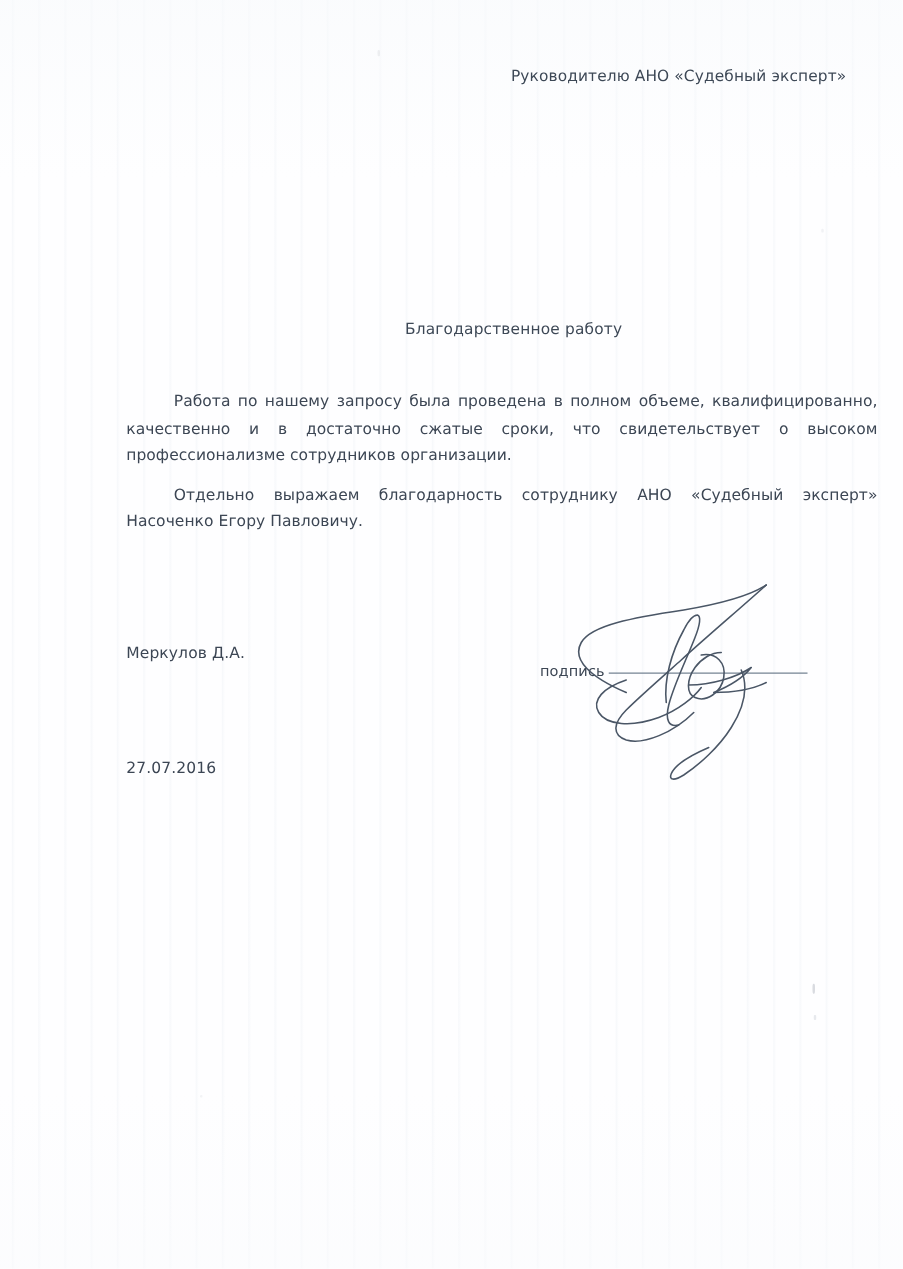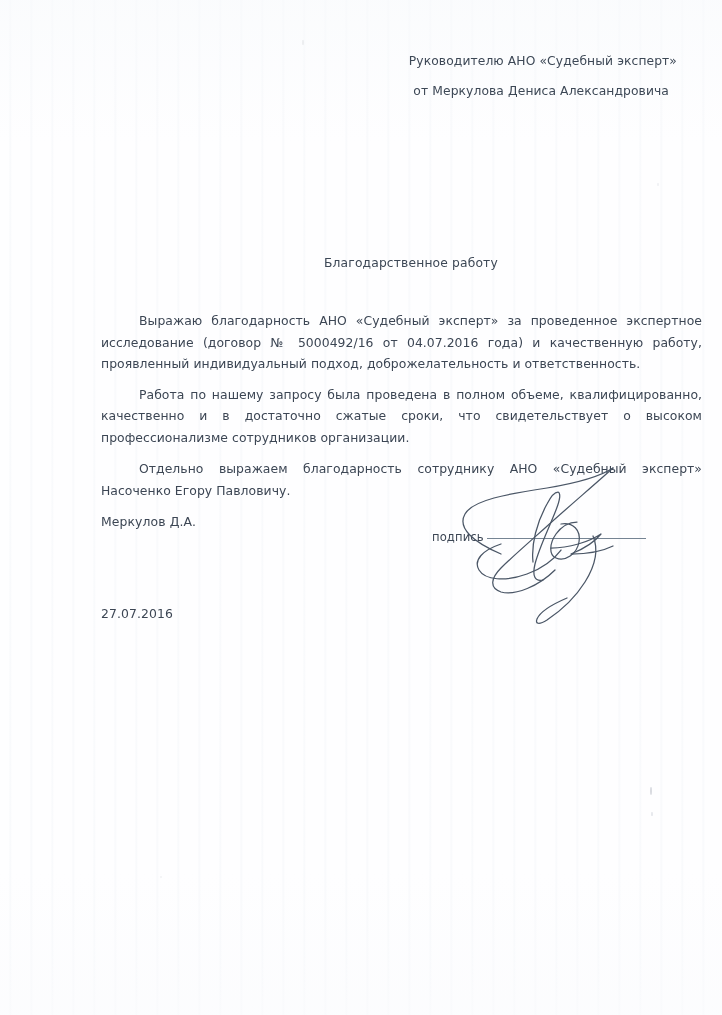--- a/index.html
+++ b/index.html
@@ -171,27 +171,25 @@
   <div class="speck s1"></div>
   <div class="speck s2"></div>
   <div class="speck s3"></div>
   <div class="speck s4"></div>
   <div class="speck s5"></div>
 
   <div class="content">
 
     <div class="addressee">
       <span class="addressee-line first">Руководителю АНО «Судебный эксперт»</span>
-      <span class="addressee-line second">от Меркулова Дениса Александровича</span>
     </div>
 
     <div class="doc-title">Благодарственное работу</div>
 
     <div class="body-block">
-      <p class="para p1">Выражаю благодарность АНО «Судебный эксперт» за проведенное экспертное исследование (договор № 5000492/16 от 04.07.2016 года) и качественную работу, проявленный индивидуальный подход, доброжелательность и ответственность.</p>
       <p class="para p2">Работа по нашему запросу была проведена в полном объеме, квалифицированно, качественно и в достаточно сжатые сроки, что свидетельствует о высоком профессионализме сотрудников организации.</p>
       <p class="para p3">Отдельно выражаем благодарность сотруднику АНО «Судебный эксперт» Насоченко Егору Павловичу.</p>
     </div>
 
     <div class="signer-name">Меркулов Д.А.</div>
 
     <div class="signer-date">27.07.2016</div>
 
     <div class="sign-label">подпись</div>
 

